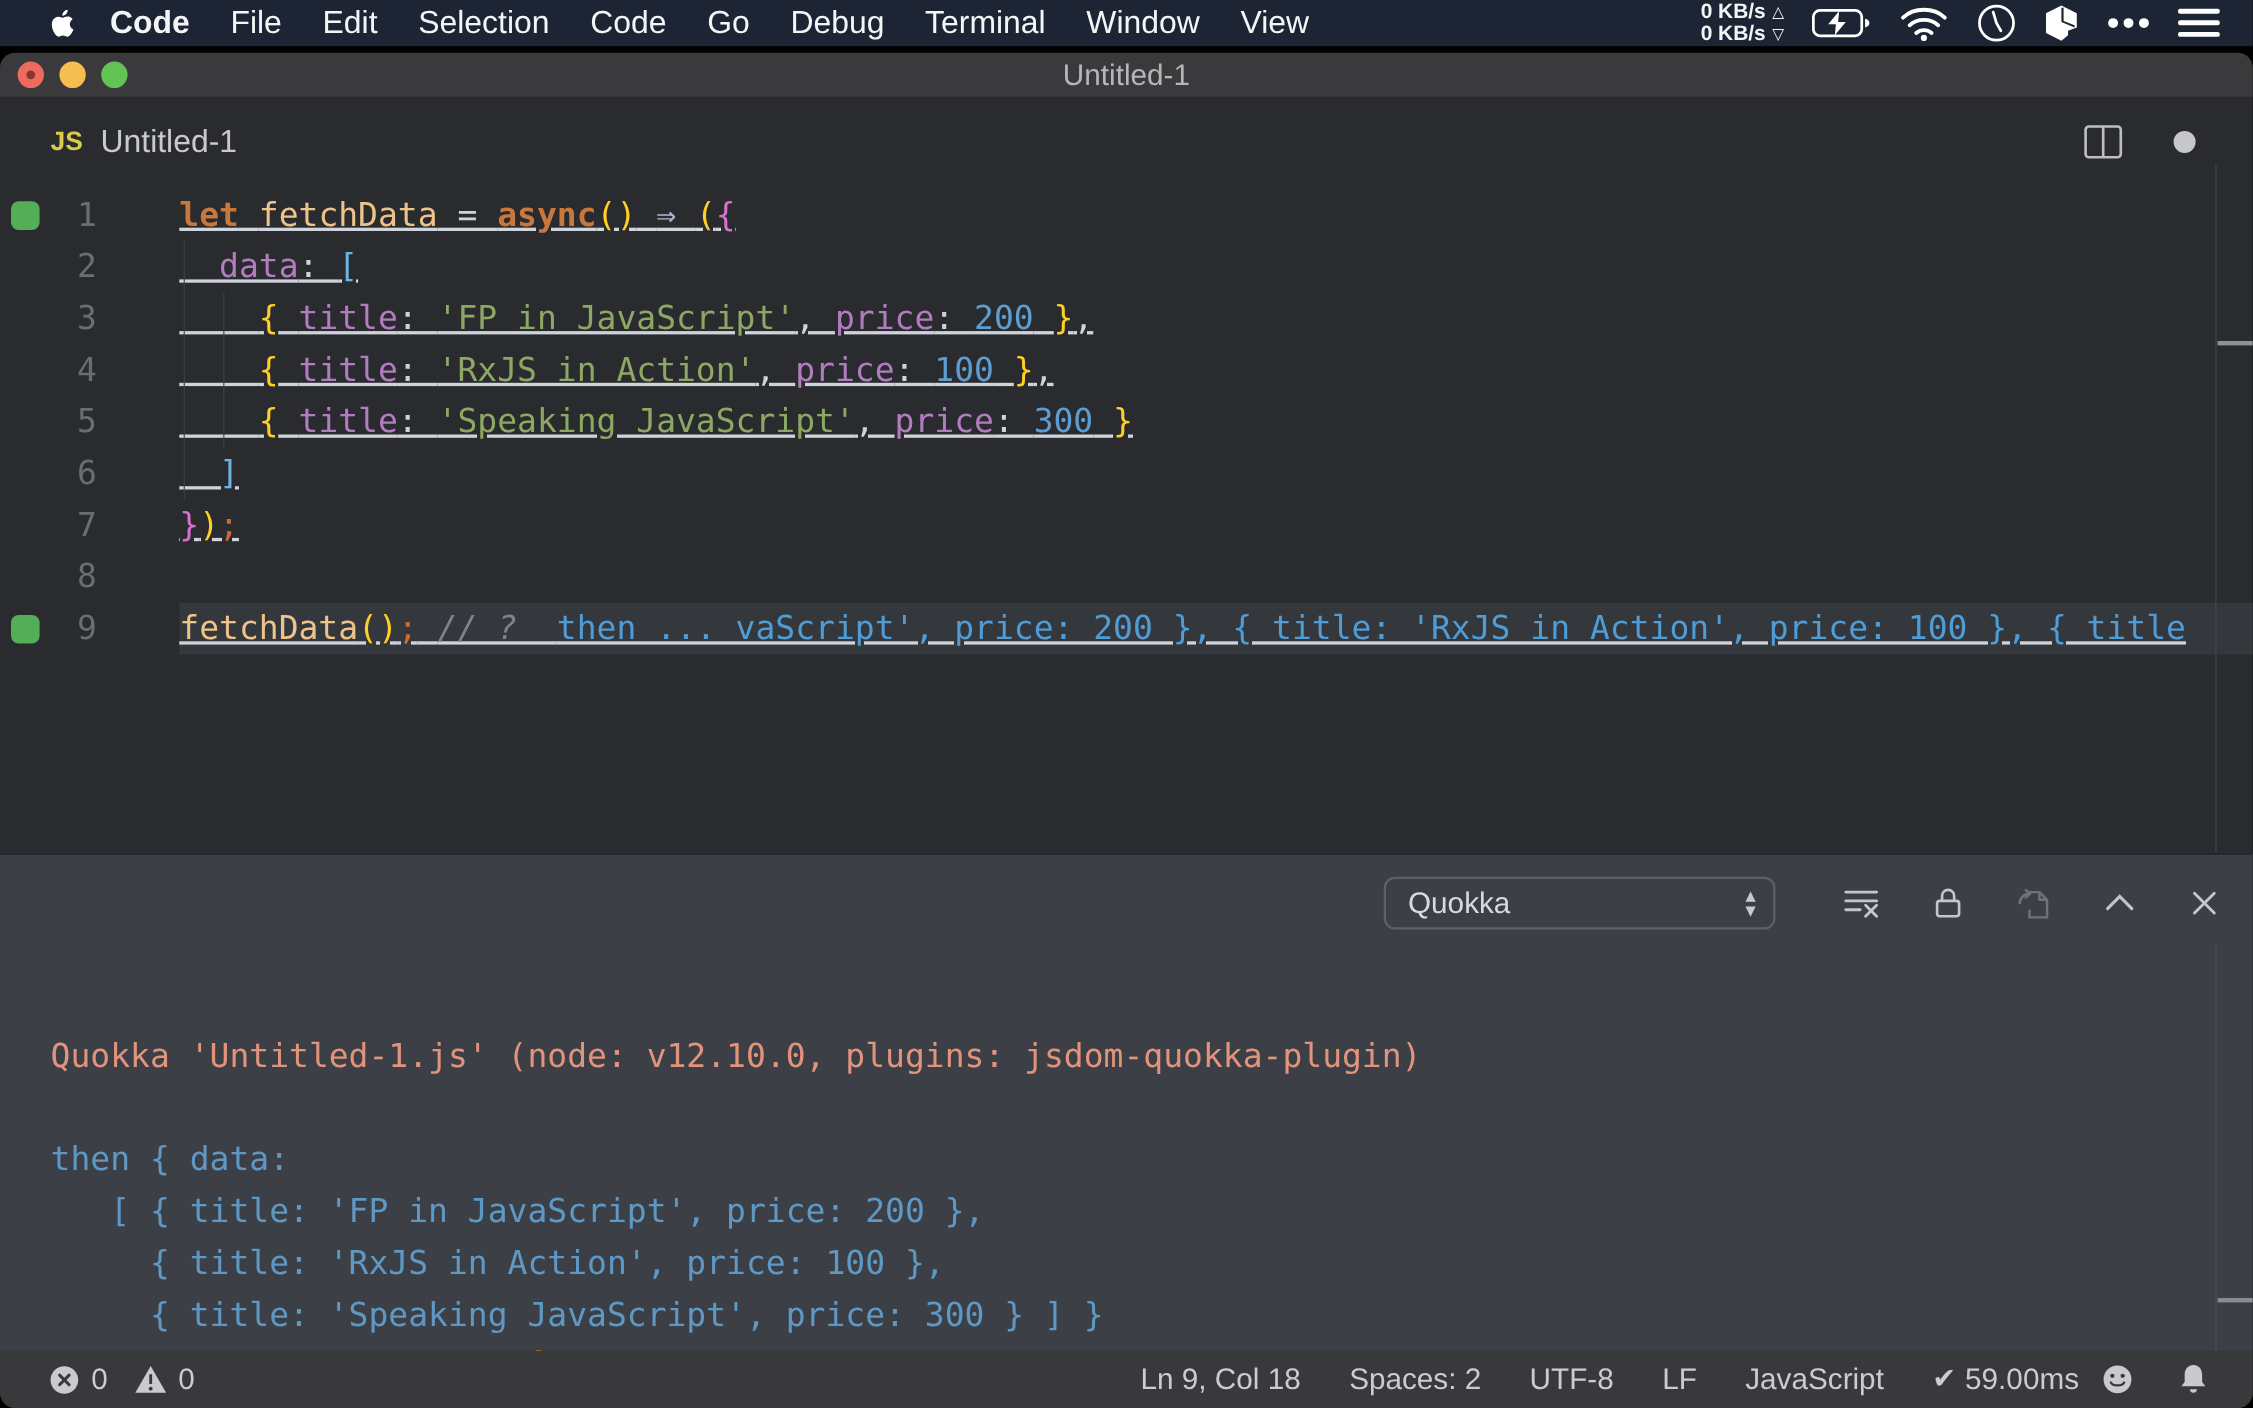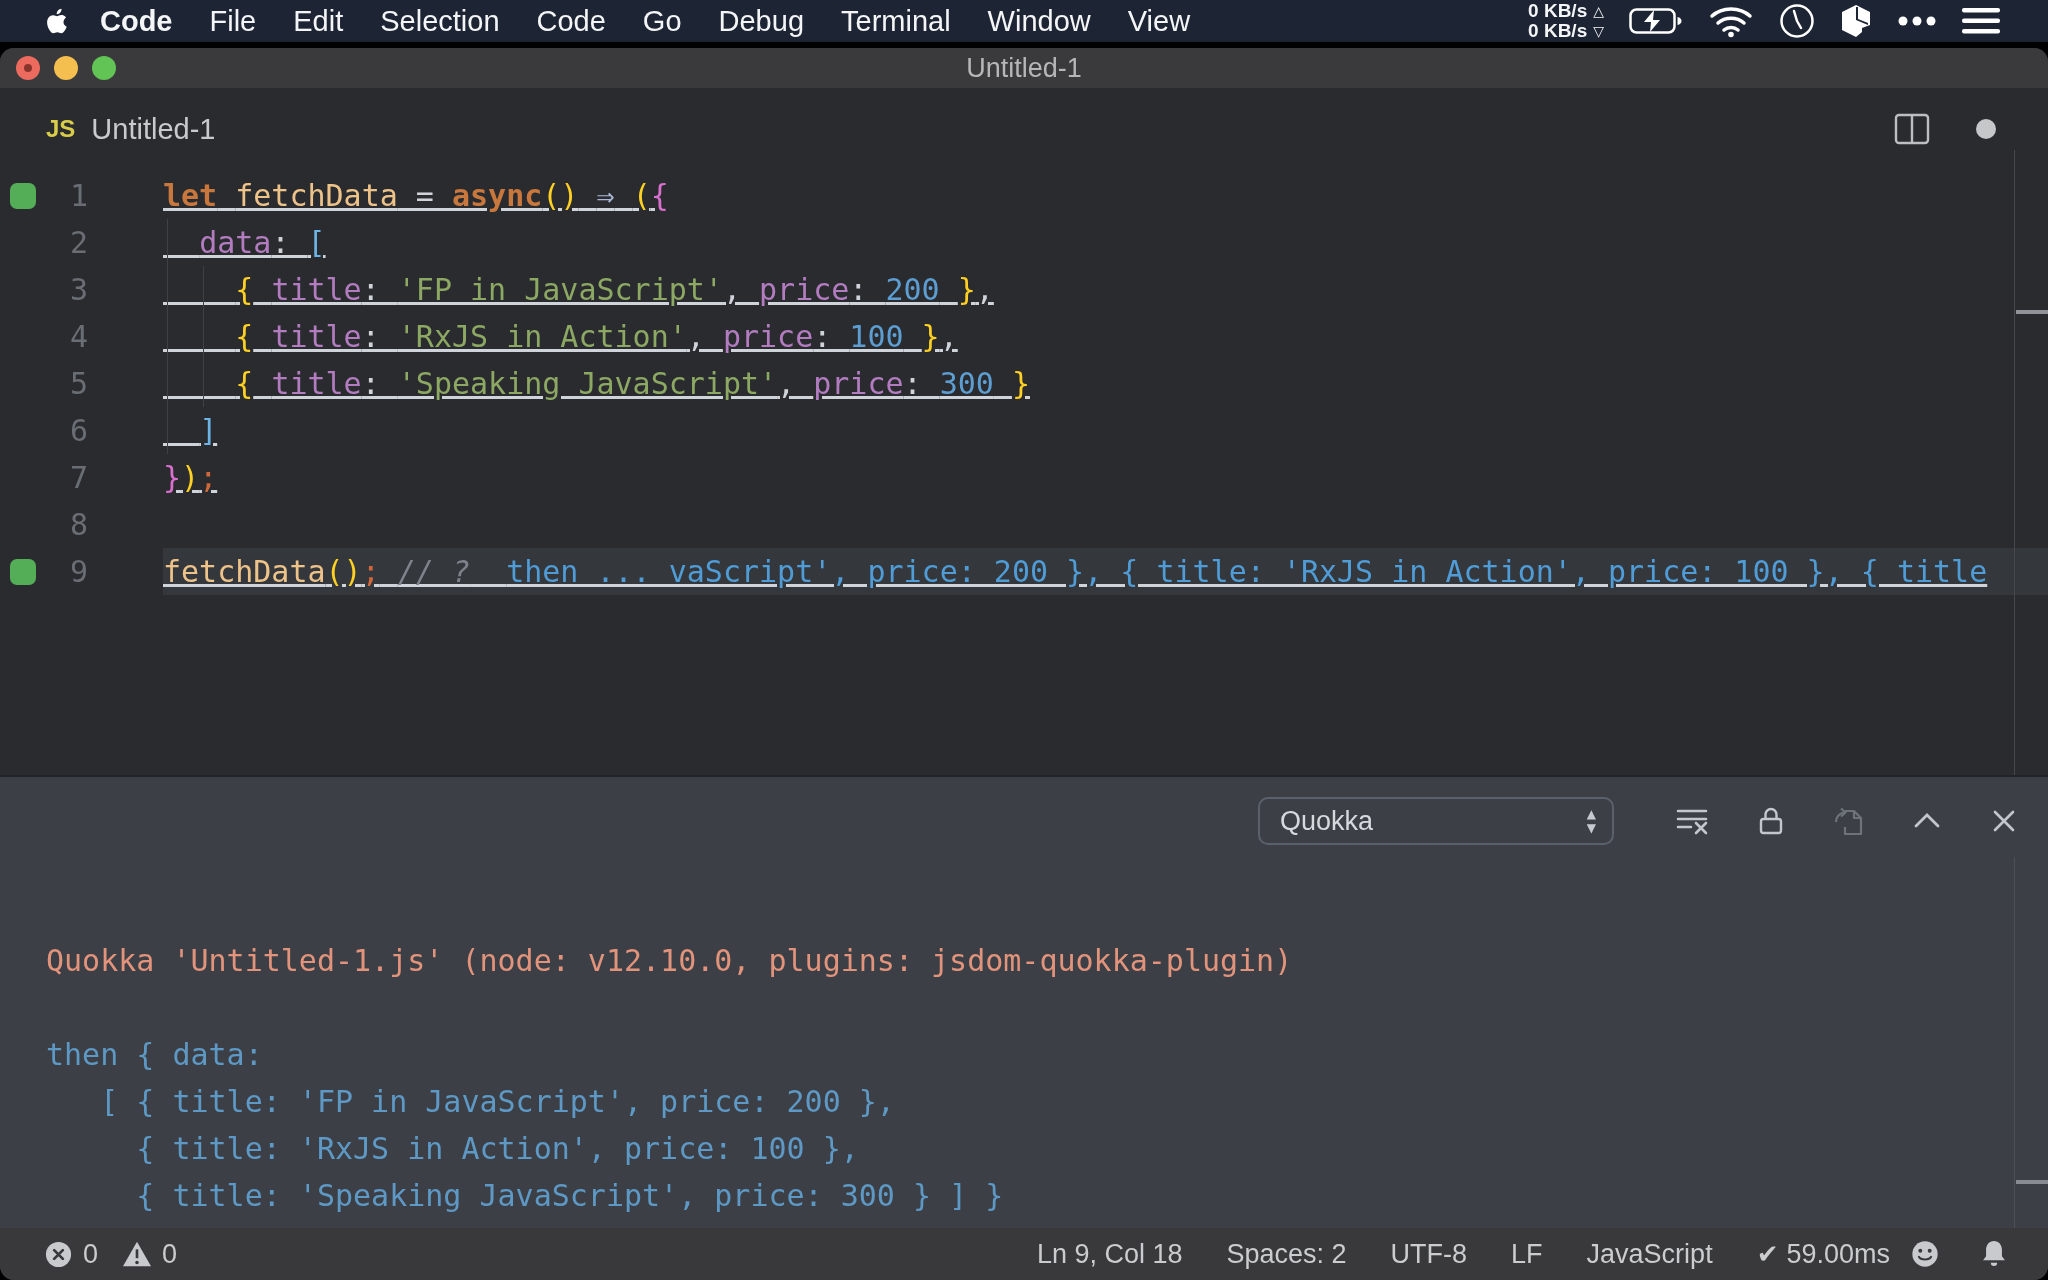--- a/index.html
+++ b/index.html
@@ -6,21 +6,21 @@
     font-family:"Liberation Sans", sans-serif; -webkit-font-smoothing:antialiased;}
   .dejavu{font-family:"DejaVu Sans", sans-serif;}
 
   
   .menubar{position:absolute;top:0;left:0;width:2048px;height:42px;background:#1d2433;
     display:flex;align-items:center;color:#f4f5f7;font-size:29px;}
   .apple-wrap{margin-left:44px;display:flex;align-items:center;}
   .menu-items{display:flex;gap:37px;margin-left:30px;}
   .menu-item{cursor:default;}
   .menu-item.bold{font-weight:bold;}
-  .menu-status{margin-left:auto;display:flex;align-items:center;gap:25px;padding-right:46px;}
+  .menu-status{margin-left:auto;display:flex;align-items:center;gap:25px;padding-right:28px;}
   .net{display:flex;flex-direction:column;align-items:flex-end;font-size:19px;line-height:20px;font-weight:bold;}
   .net-row{display:flex;align-items:center;gap:6px;}
   .tri{font-size:14px;font-weight:normal;}
   .mstat{display:flex;align-items:center;}
 
   
   .window{position:absolute;top:48px;left:0;width:2048px;height:1232px;background:#2a2b2f;
     border-radius:14px;overflow:hidden;}
 
   .titlebar{position:absolute;top:0;left:0;right:0;height:40px;background:#3a3a3c;}

